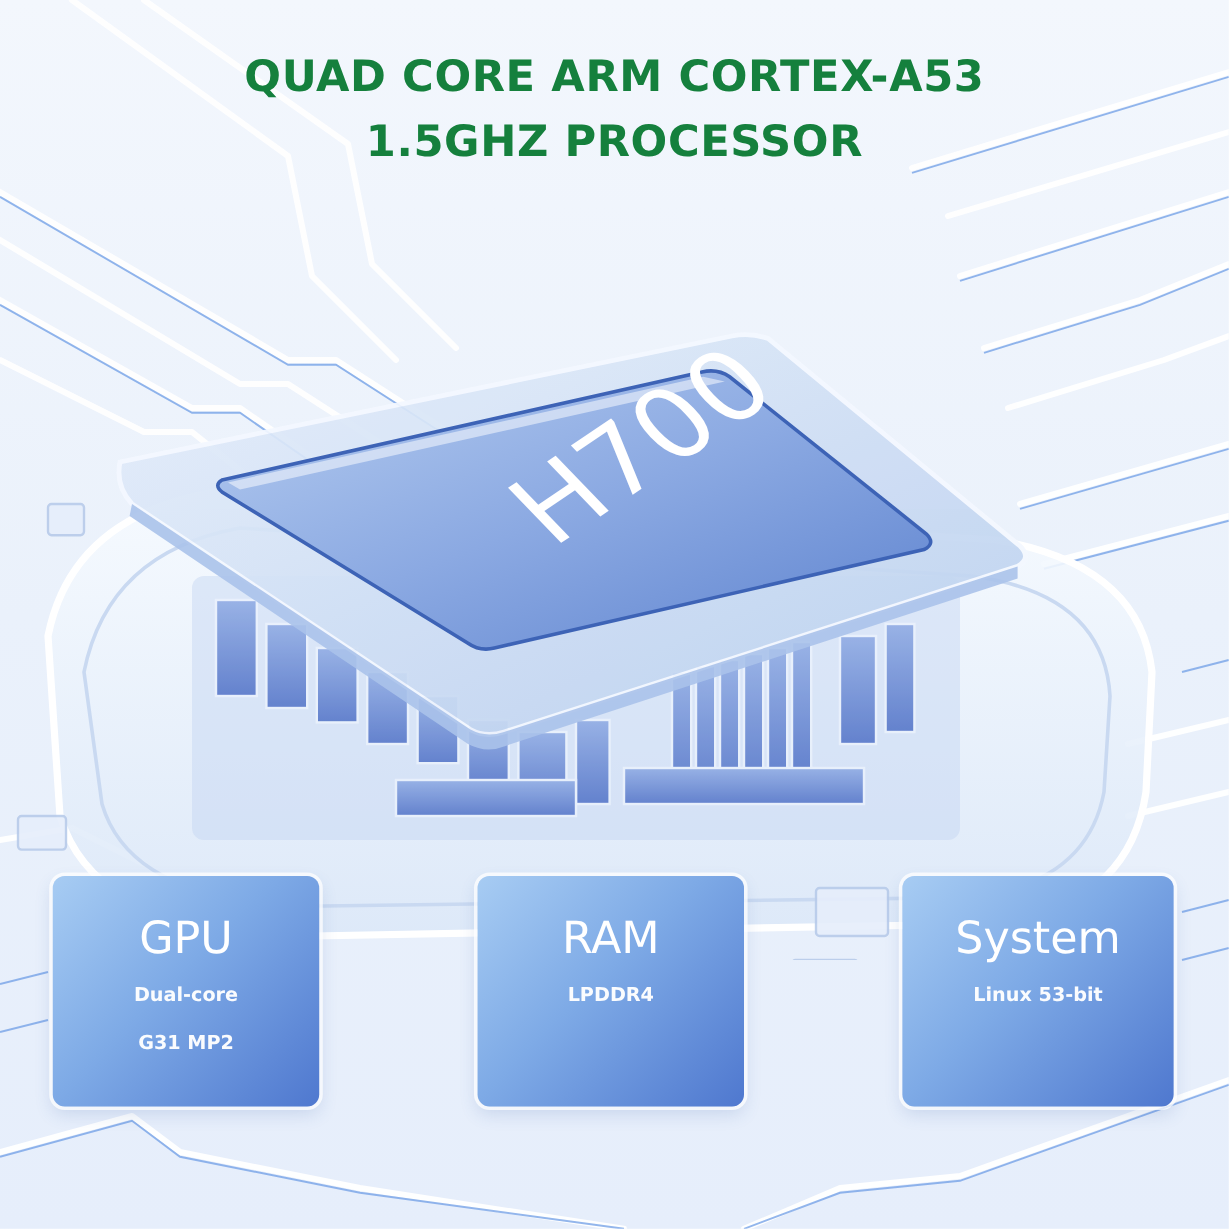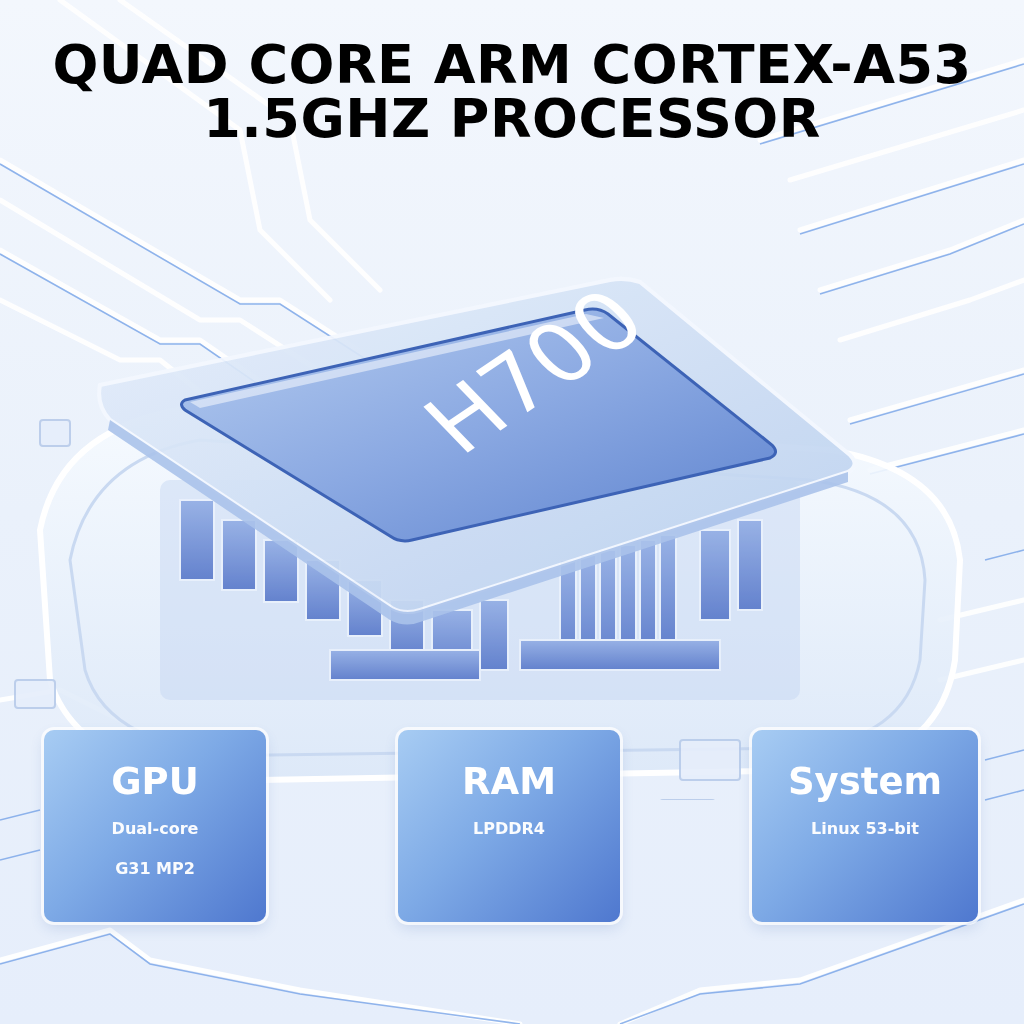--- a/index.html
+++ b/index.html
@@ -1,29 +1,29 @@
 <!DOCTYPE html>
 <html><head>
 <meta charset="utf-8">
 <style>
   html, body { margin:0; padding:0; }
   body { width:1024px; height:1024px; overflow:hidden; position:relative;
          background: linear-gradient(180deg,#f3f7fd 0%,#eaf1fb 50%,#e6eefb 100%);
          font-family: "Liberation Sans", sans-serif; }
   .bg-traces { position:absolute; inset:0; }
   .headline { position:absolute; left:0; right:0; top:38px; text-align:center;
-              font-family:"DejaVu Sans", sans-serif; font-weight:bold; color:#000000;
-              font-size:54px; line-height:54px; letter-spacing:0.5px; }
+              font-family:"DejaVu Sans", sans-serif; font-weight:bold; color:#15803d;
+              font-size:36px; line-height:54px; letter-spacing:0.5px; }
   .headline div { white-space:nowrap; }
   .chip-scene { position:absolute; left:0; top:240px; width:1024px; height:560px; }
   .card { position:absolute; top:730px; width:222px; height:192px; border-radius:10px;
           background: linear-gradient(135deg,#a7ccf3 0%,#7eaae6 45%,#4f78cf 100%);
           box-shadow: 0 0 0 3px rgba(255,255,255,0.75), 0 6px 14px rgba(60,100,170,0.18);
           color:#fff; text-align:center; font-family:"DejaVu Sans", sans-serif; }
-  .card .title { margin-top:30px; font-size:37px; font-weight:bold; line-height:44px; }
+  .card .title { margin-top:30px; font-size:37px; font-weight:normal; line-height:44px; }
   .card .sub { margin-top:12px; font-size:16px; line-height:26px; font-weight:bold; opacity:0.97; }
   #card-gpu { left:44px; }
   #card-ram { left:398px; }
   #card-sys { left:752px; width:226px;text-align:center; }
 </style>
 </head>
 <body>
 
 <svg class="bg-traces" width="1024" height="1024" viewBox="0 0 1024 1024">
   <g fill="none" stroke="#ffffff" stroke-width="5" stroke-linecap="round" stroke-linejoin="round" opacity="0.95">

